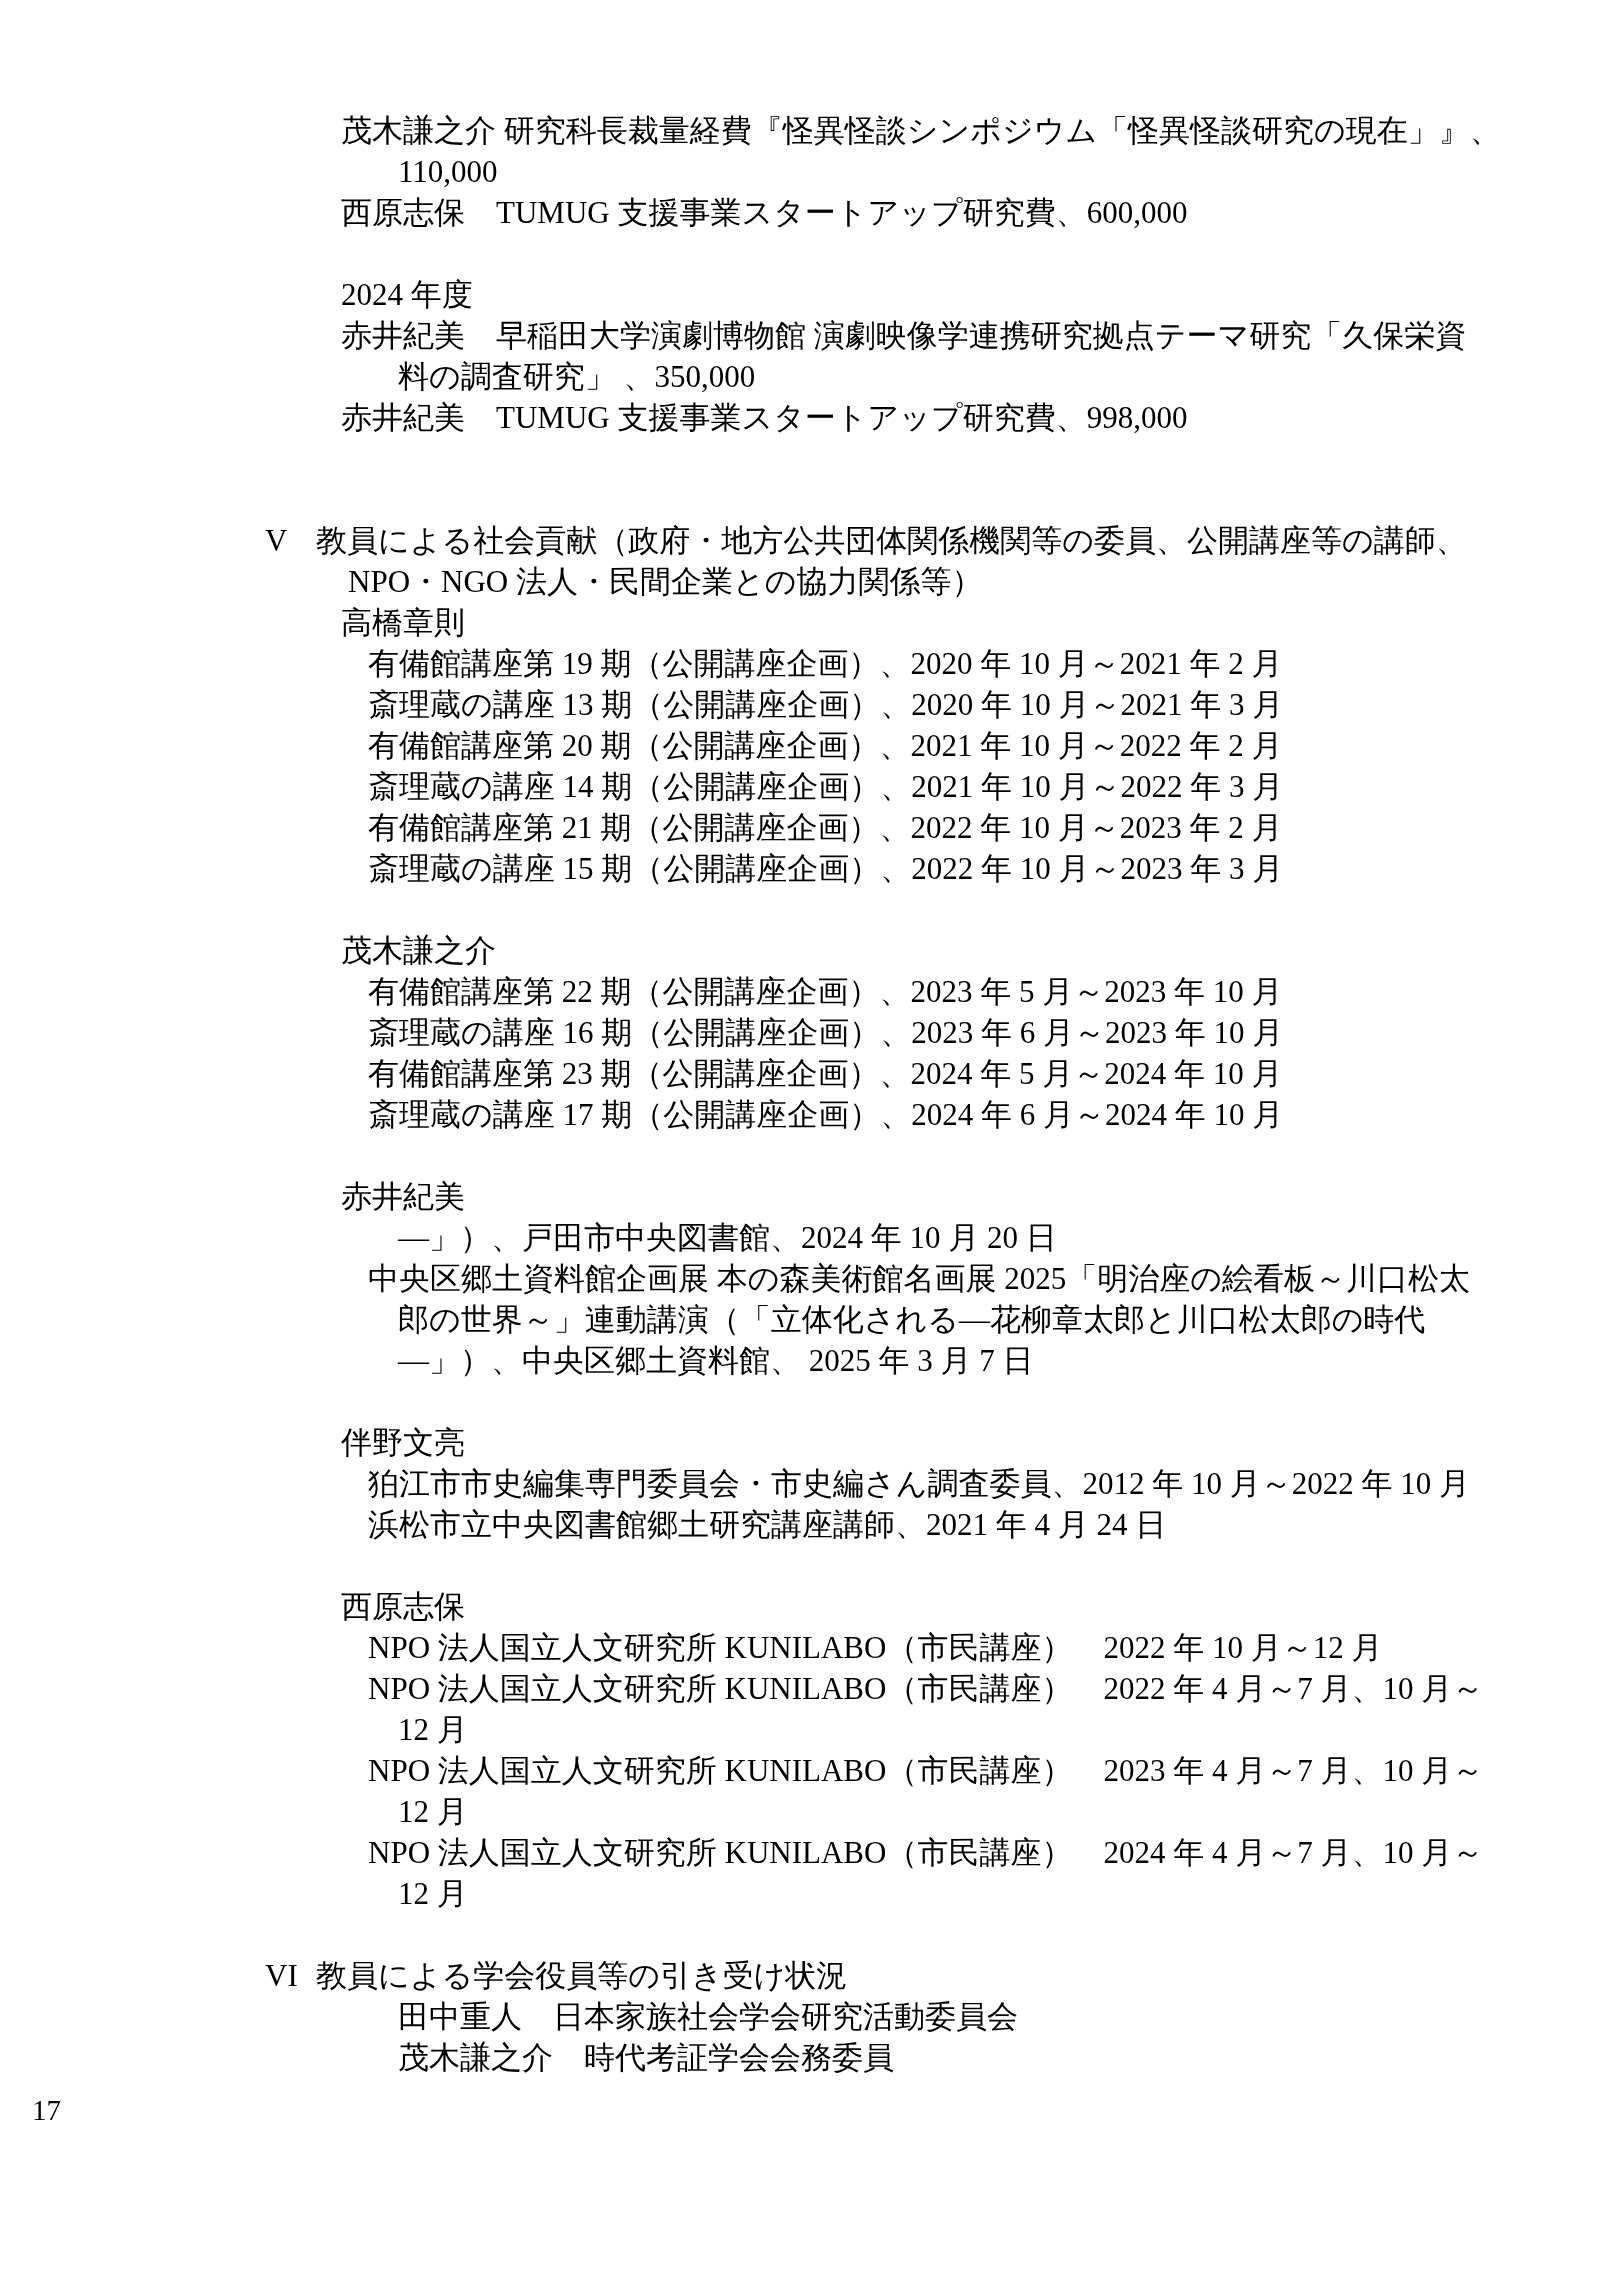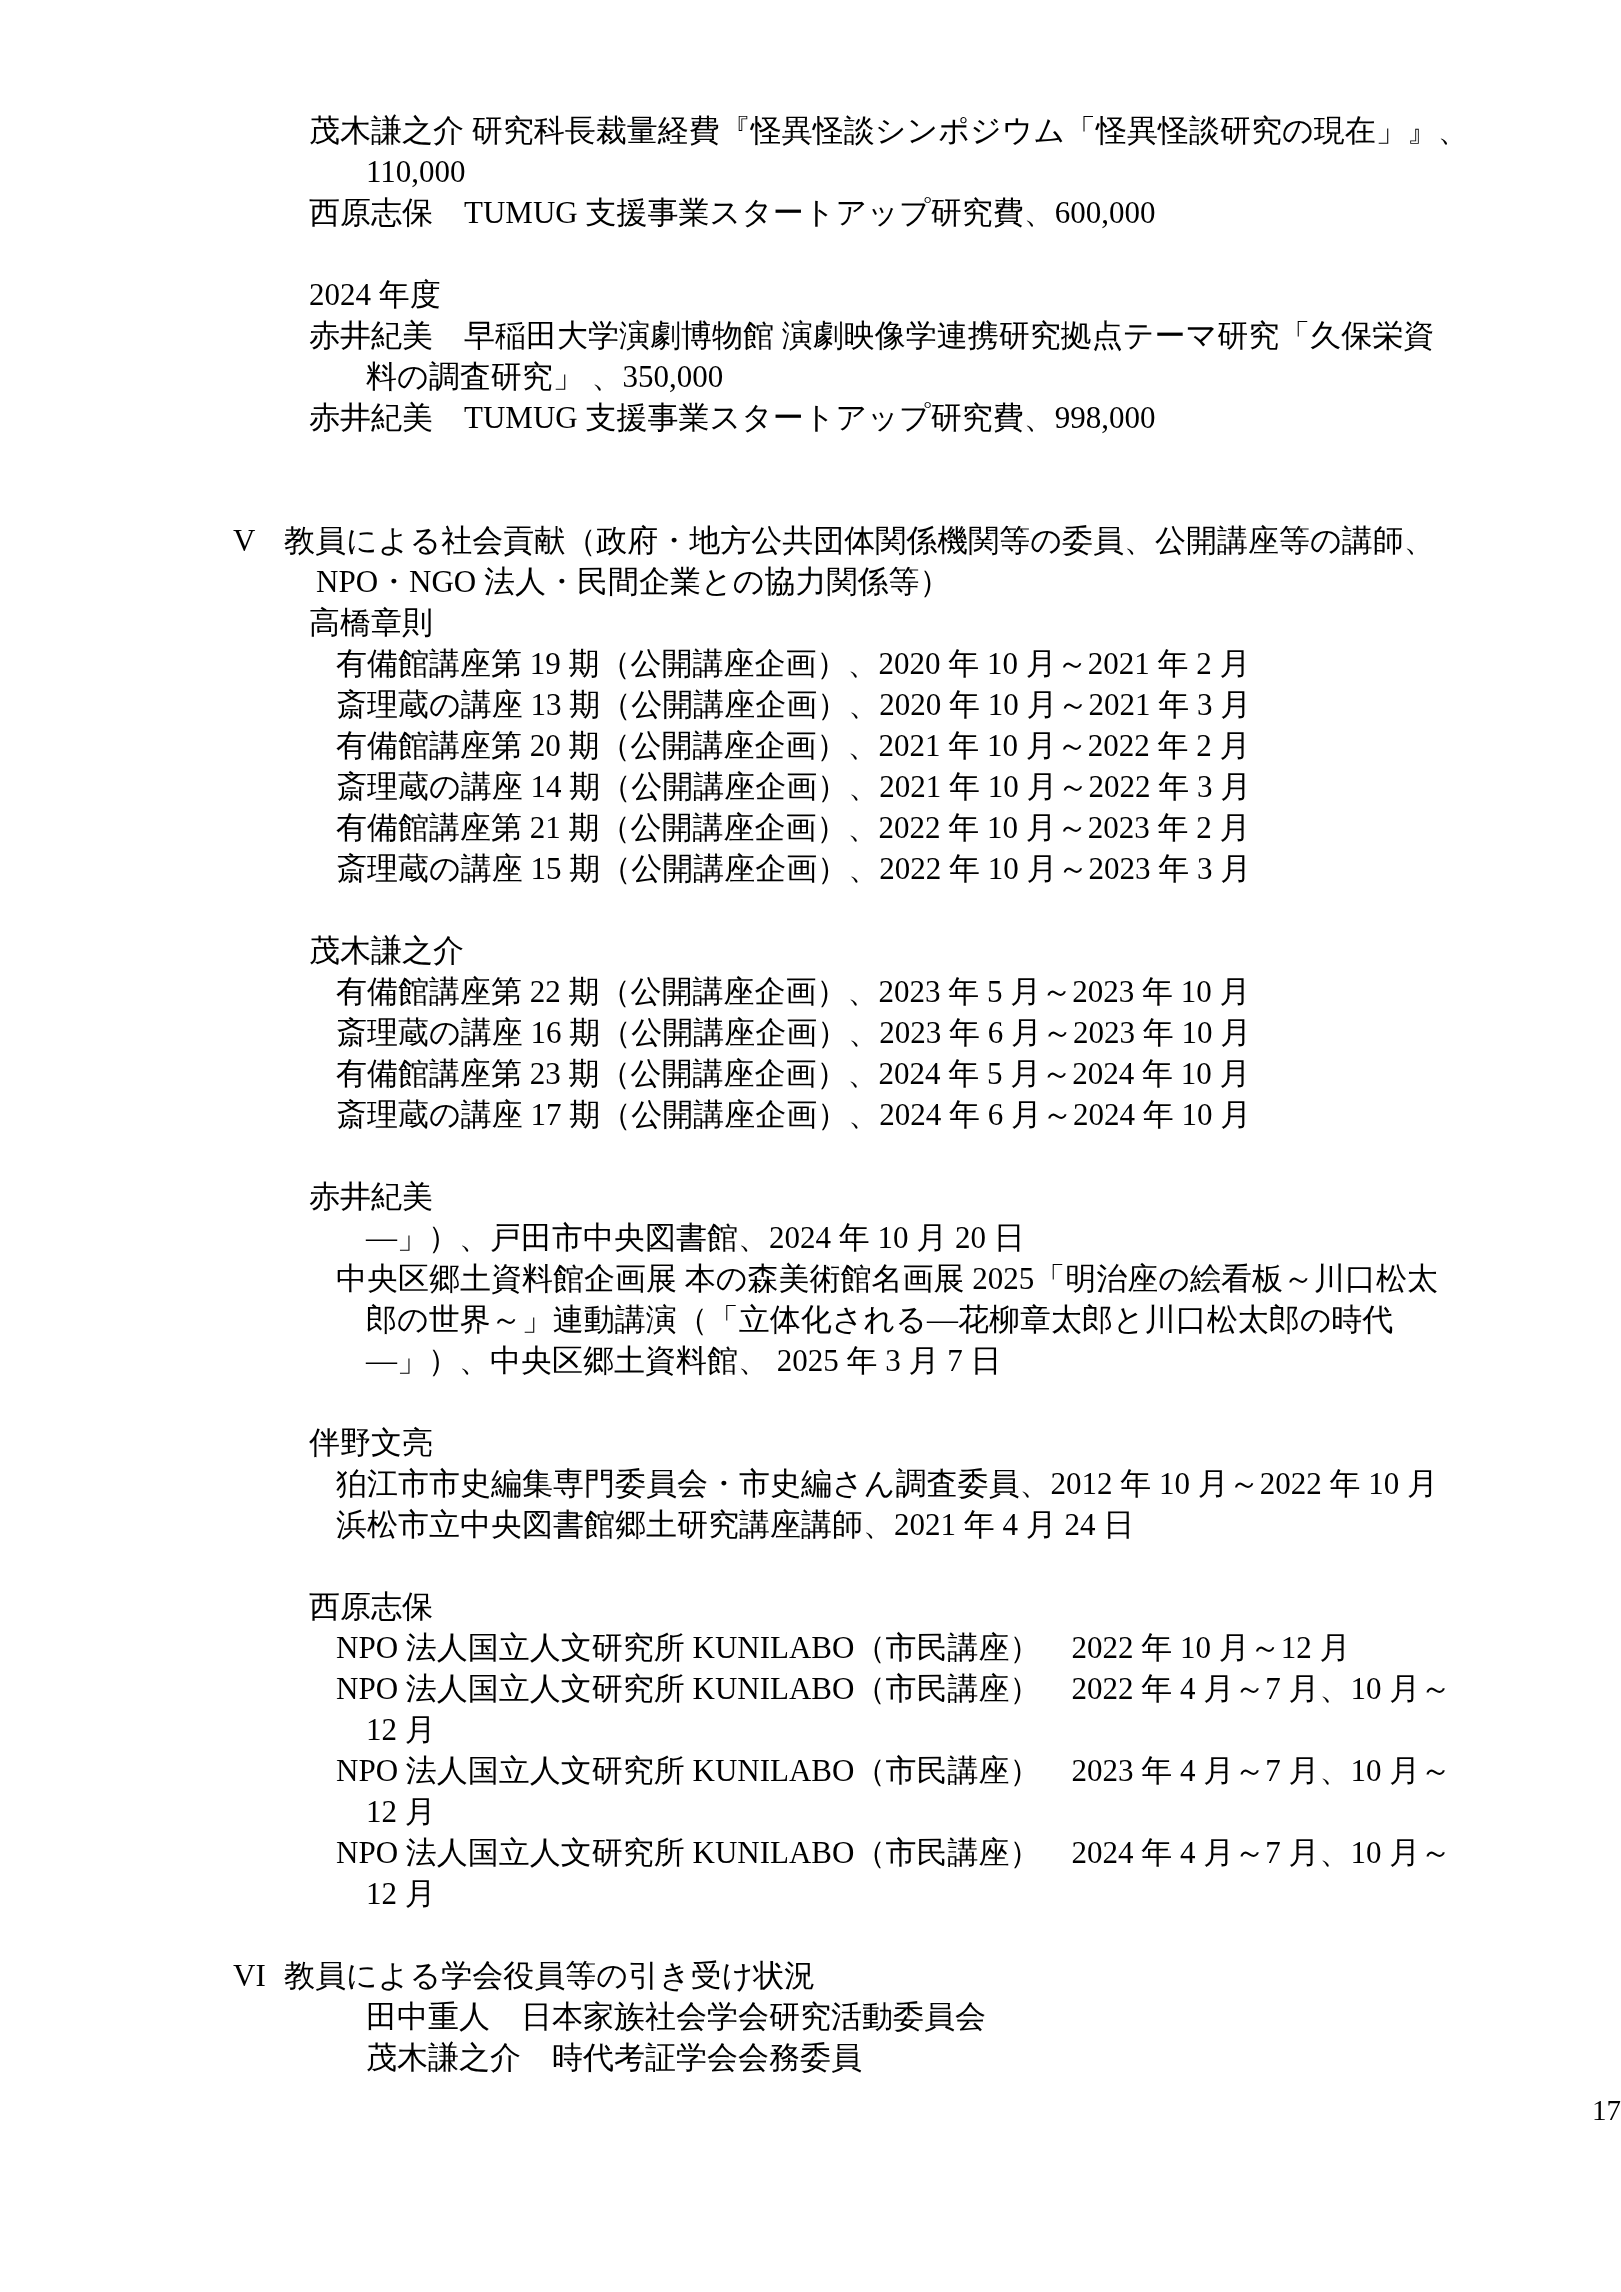--- a/index.html
+++ b/index.html
@@ -12,36 +12,37 @@
     font-size: 31px;
   }
   .page {
     position: relative;
     width: 1621px;
     height: 2293px;
     box-sizing: border-box;
     padding-top: 110px;
     background: #ffffff;
     overflow: hidden;
+    padding-left: 32px;
   }
   .line {
     height: 41px;
     line-height: 41px;
     white-space: nowrap;
   }
   .blank { height: 41px; }
   .ind-name   { padding-left: 309px; }  
   .ind-item   { padding-left: 336px; }  
   .ind-wrap   { padding-left: 366px; }  
   .ind-title2 { padding-left: 316px; }  
   .sec-line   { padding-left: 233px; }  
   .sec-num    { display: inline-block; width: 51px; }
   .page-number {
     margin-top: 11.8px;
-    text-align: right;
+    text-align: left;
     font-size: 29px;
     line-height: 41px;
   }
 </style>
 </head>
 <body>
 
 <div class="page">
 
   <div class="line ind-name">茂木謙之介 研究科長裁量経費『怪異怪談シンポジウム「怪異怪談研究の現在」』、</div>

